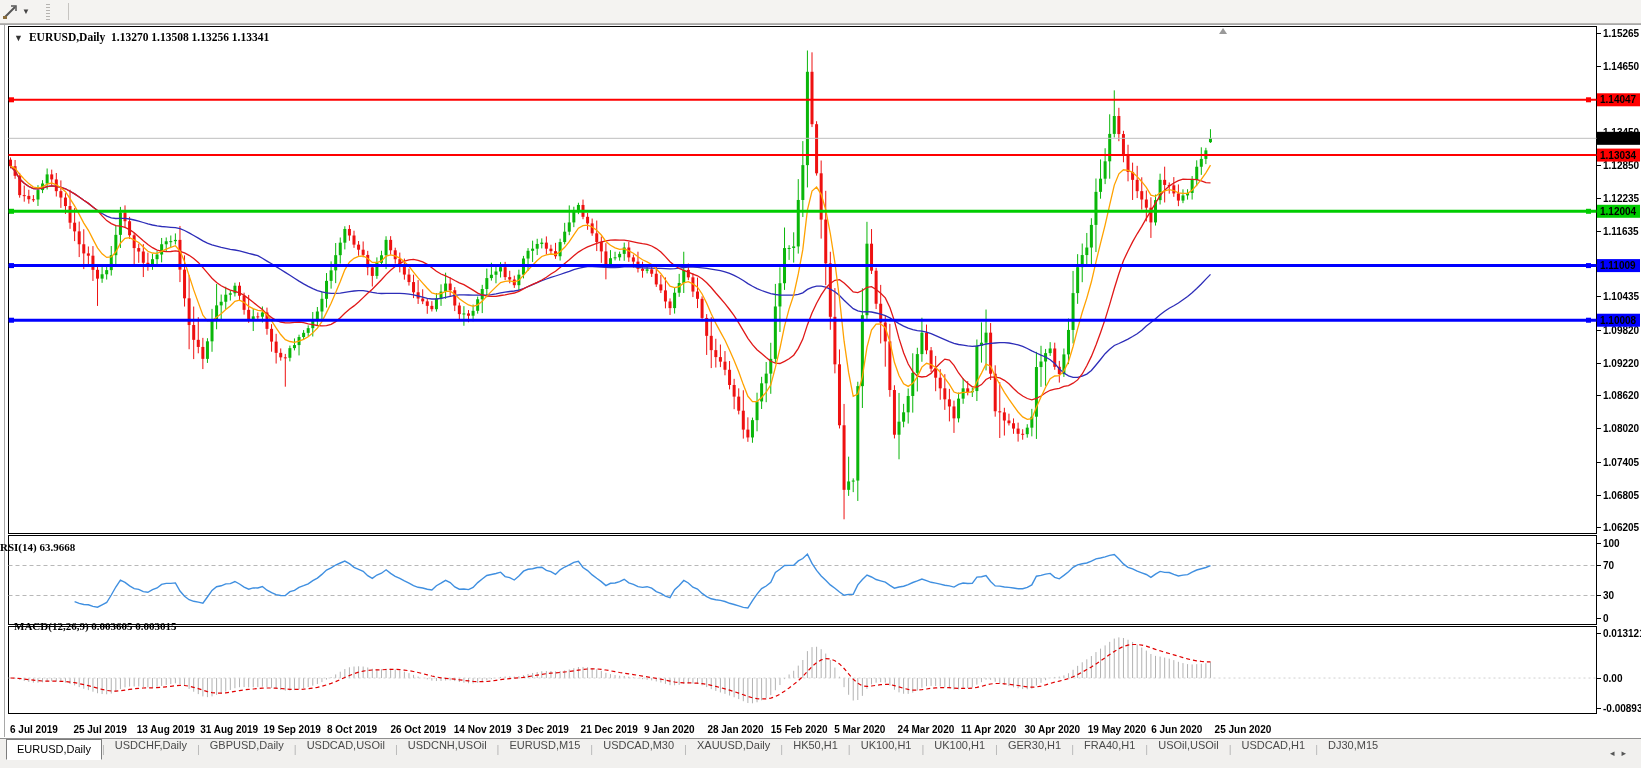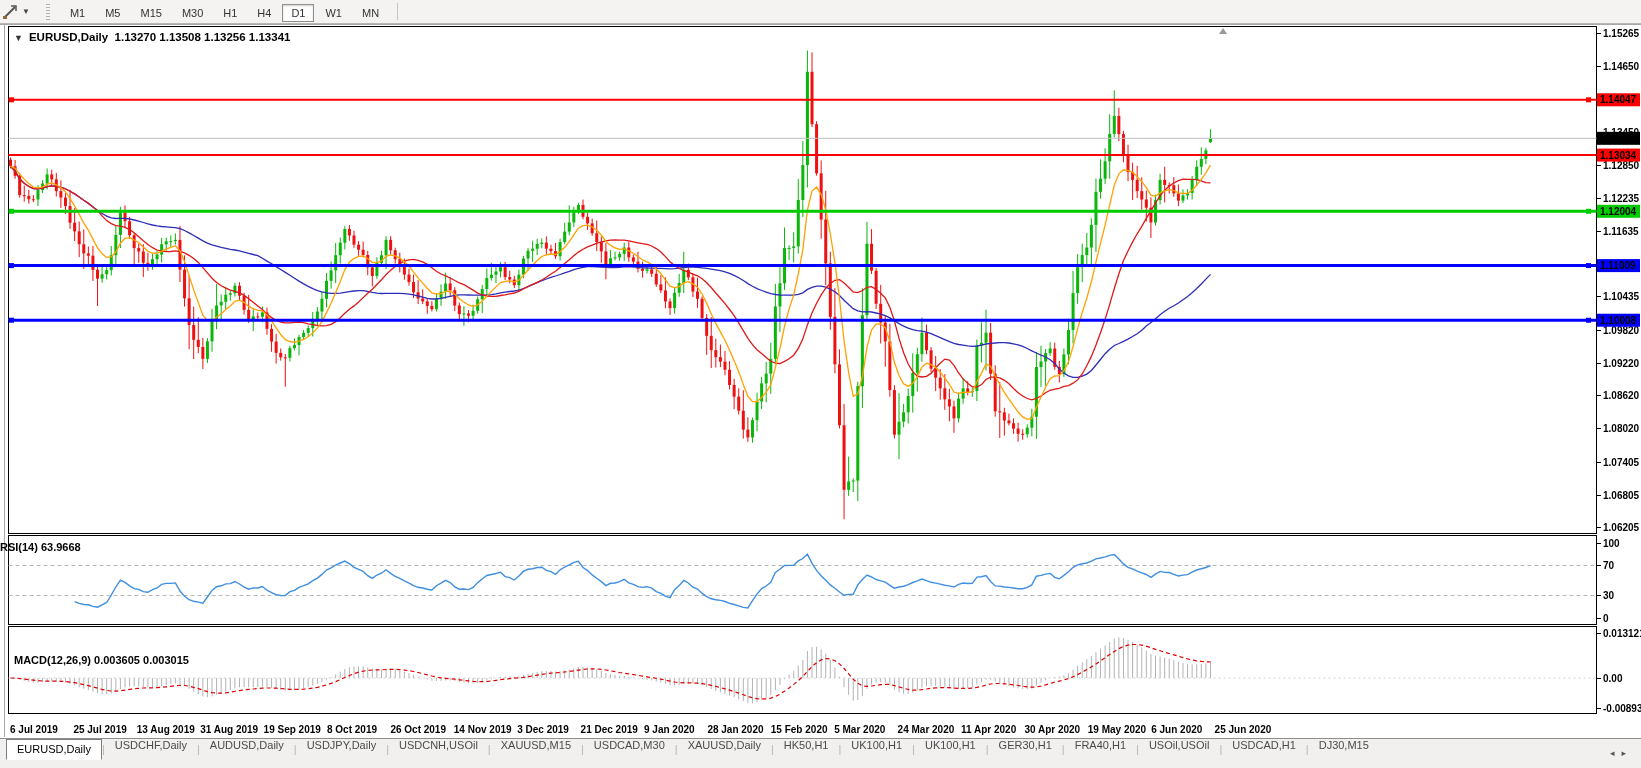--- a/index.html
+++ b/index.html
@@ -9,21 +9,21 @@
            border-bottom:1px solid #b9b7b4;display:flex;align-items:center;z-index:6;}
   .tool-icon{width:20px;height:18px;margin-left:0px;display:flex;align-items:center;justify-content:center;}
   .caret{font-size:8px;color:#444;margin:0 4px 0 2px;}
   .grip{width:4px;height:16px;margin:0 10px 0 12px;
         background:repeating-linear-gradient(to bottom,#b5b3b0 0 1px,transparent 1px 3px);}
   .tf-btn{font-size:11px;color:#333;padding:2px 8px;margin:0 1px;border:1px solid transparent;
           line-height:14px;cursor:default;}
   .tf-btn.active{background:#fdfdfd;border:1px solid #8f8f8f;box-shadow:inset 0 1px 2px rgba(0,0,0,.18);}
   .toolbar-sep{width:1px;height:17px;background:#c6c4c1;margin:0 8px;}
   
-  .overlay-label{position:absolute;font-size:11px;font-weight:bold;color:#000;z-index:4;white-space:pre;}
+  .overlay-label{position:absolute;font-size:11px;font-weight:bold;color:#000;z-index:4;white-space:pre;font-family:Liberation Serif, serif;}
   .collapse-icon{font-size:9px;color:#333;margin-right:6px;}
   
   .tabbar{position:absolute;left:0;top:738px;width:1641px;height:30px;background:#f1f0ee;
           border-top:1px solid #8f8f8f;display:flex;align-items:flex-start;z-index:6;padding-left:6px;box-sizing:border-box;}
   .tab{font-size:11px;color:#4a4a4a;padding:0 10px;white-space:nowrap;cursor:default;}
   .tab.active{background:#fff;border:1px solid #7d7d7d;border-bottom:1px solid #fff;color:#000;
               margin-top:0px;padding:3px 10px 4px 10px;}
   .tabsep{color:#b5b5b5;font-size:11px;padding-top:4px;}
   .tab-arrows{position:absolute;right:8px;top:9px;font-size:9px;color:#555;letter-spacing:7px;}
   svg text{font-family:"Liberation Sans",sans-serif;font-size:10px;font-weight:bold;fill:#000;}
@@ -36,21 +36,20 @@
   <div class="toolbar">
     <span class="tool-icon">
       <svg width="16" height="16" viewBox="0 0 16 16">
         <path d="M2 14 L13 3" stroke="#555" stroke-width="2" fill="none"></path>
         <path d="M9 2 L14 2 L14 7" stroke="#555" stroke-width="1.5" fill="none"></path>
         <rect x="1" y="12" width="4" height="3" fill="#8a6d3b"></rect>
       </svg>
     </span>
     <span class="caret">▼</span>
     <span class="grip"></span>
-    <span id="tf-buttons"><span class="tf-btn">M1</span><span class="tf-btn">M5</span><span class="tf-btn">M15</span><span class="tf-btn">M30</span><span class="tf-btn">H1</span><span class="tf-btn">H4</span><span class="tf-btn active">D1</span><span class="tf-btn">W1</span><span class="tf-btn">MN</span></span>
     <span class="toolbar-sep"></span>
   </div>
 
   <svg id="chart-svg" width="1641" height="768" style="position:absolute;left:0;top:0;z-index:1;">
       <line x1="0" y1="24.5" x2="1641" y2="24.5" stroke="#a8a8a8" shape-rendering="crispEdges"></line>
       <line x1="4.5" y1="25" x2="4.5" y2="737" stroke="#a8a8a8" shape-rendering="crispEdges"></line>
       <rect x="8.5" y="26.5" width="1588" height="507" fill="#fff" stroke="#000" shape-rendering="crispEdges"></rect>
       <rect x="8.5" y="535.5" width="1588" height="89" fill="#fff" stroke="#000" shape-rendering="crispEdges"></rect>
       <rect x="8.5" y="626.5" width="1588" height="87" fill="#fff" stroke="#000" shape-rendering="crispEdges"></rect>
       <line x1="10.5" y1="157.4795479009677" x2="10.5" y2="168.39451022604845" stroke="#ee1111" stroke-width="1"></line>
@@ -936,35 +935,35 @@
       <text x="897.6" y="733">24 Mar 2020</text>
       <text x="961" y="733">11 Apr 2020</text>
       <text x="1024.4" y="733">30 Apr 2020</text>
       <text x="1087.8" y="733">19 May 2020</text>
       <text x="1151.2" y="733">6 Jun 2020</text>
       <text x="1214.6" y="733">25 Jun 2020</text>
     </svg>
 
   <div class="overlay-label" style="left:14px;top:31px;font-size:11.5px;"><span class="collapse-icon">▼</span><span>EURUSD,Daily</span><span>&nbsp;&nbsp;</span><span>1.13270 1.13508 1.13256 1.13341</span></div>
   <div class="overlay-label" style="left:0;top:541px;">RSI(14) 63.9668</div>
-  <div class="overlay-label" style="left:14px;top:654px;">MACD(12,26,9) 0.003605 0.003015</div>
+  <div class="overlay-label" style="left:14px;top:620px;">MACD(12,26,9) 0.003605 0.003015</div>
 
   <div class="tabbar">
     <span id="tabs-host" style="display:flex;">
         <span class="tab active">EURUSD,Daily</span>
         <span class="tabsep">|</span>
         <span class="tab">USDCHF,Daily</span>
         <span class="tabsep">|</span>
-        <span class="tab">AUDUSD,Daily</span>
-        <span class="tabsep">|</span>
-        <span class="tab">USDJPY,Daily</span>
+        <span class="tab">GBPUSD,Daily</span>
+        <span class="tabsep">|</span>
+        <span class="tab">USDCAD,USOil</span>
         <span class="tabsep">|</span>
         <span class="tab">USDCNH,USOil</span>
         <span class="tabsep">|</span>
-        <span class="tab">XAUUSD,M15</span>
+        <span class="tab">EURUSD,M15</span>
         <span class="tabsep">|</span>
         <span class="tab">USDCAD,M30</span>
         <span class="tabsep">|</span>
         <span class="tab">XAUUSD,Daily</span>
         <span class="tabsep">|</span>
         <span class="tab">HK50,H1</span>
         <span class="tabsep">|</span>
         <span class="tab">UK100,H1</span>
         <span class="tabsep">|</span>
         <span class="tab">UK100,H1</span>

